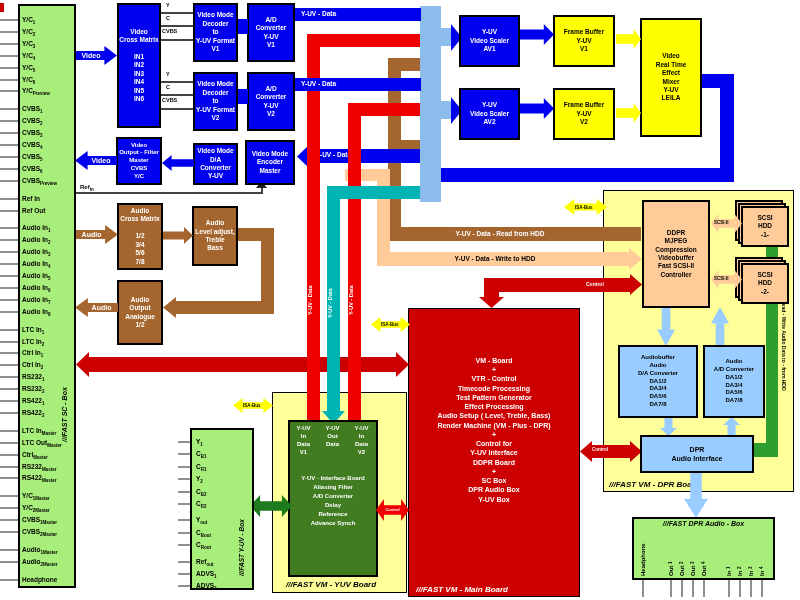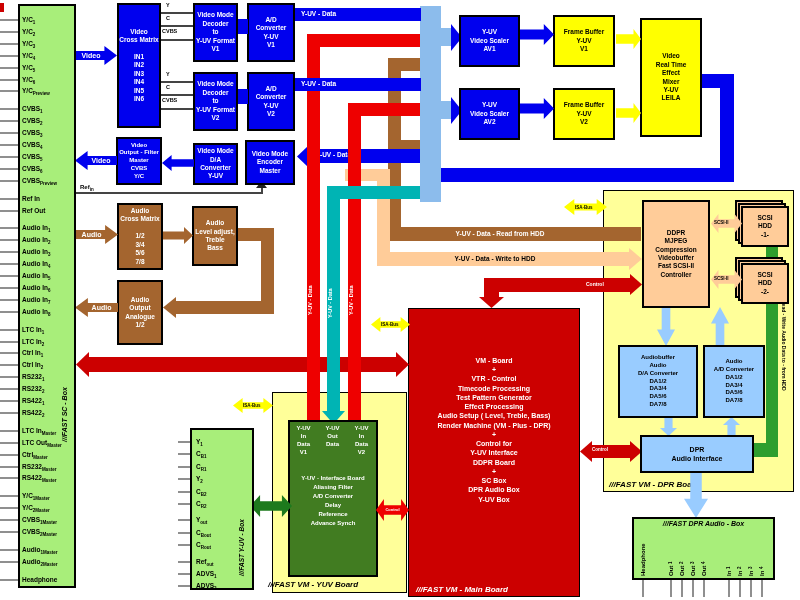--- a/index.html
+++ b/index.html
@@ -63,21 +63,21 @@
 Control for
 Y-UV  Interface
 DDPR Board
 +
 SC  Box
 DPR Audio  Box
 Y-UV  Box</div>
   <div class="abs boardlab" style="left:416px;top:585px;color:#fff">///FAST VM -  Main Board</div>
   <div class="abs pan b2" style="left:603px;top:190px;width:191px;height:302px;border-width:1px"></div>
   <div class="abs boardlab" style="left:609px;top:480px;color:#000">///FAST VM -  DPR Board</div>
-  <div class="abs boardlab" style="left:268px;top:580px;color:#000">///FAST VM -  YUV Board</div>
+  <div class="abs boardlab" style="left:286px;top:580px;color:#000">///FAST VM -  YUV Board</div>
 
   <div class="abs tri-l" style="left:76px;top:352px;width:13px;height:25px;background:var(--red)"></div>
   <div class="abs" style="left:89px;top:357px;width:307px;height:15px;background:var(--red)"></div>
   <div class="abs tri-r" style="left:396px;top:352px;width:13px;height:25px;background:var(--red)"></div>
 
   <div class="abs" style="left:484px;top:284px;width:15px;height:14px;background:var(--red)"></div>
   <div class="abs tri-d" style="left:479px;top:297px;width:25px;height:11px;background:var(--red)"></div>
   <div class="abs" style="left:484px;top:278px;width:146px;height:14px;background:var(--red)"></div>
   <div class="abs tri-r" style="left:630px;top:274px;width:12px;height:21px;background:var(--red)"></div>
   <div class="abs lab" style="left:586px;top:281px;color:#fff;font-size:5px">Control</div>

